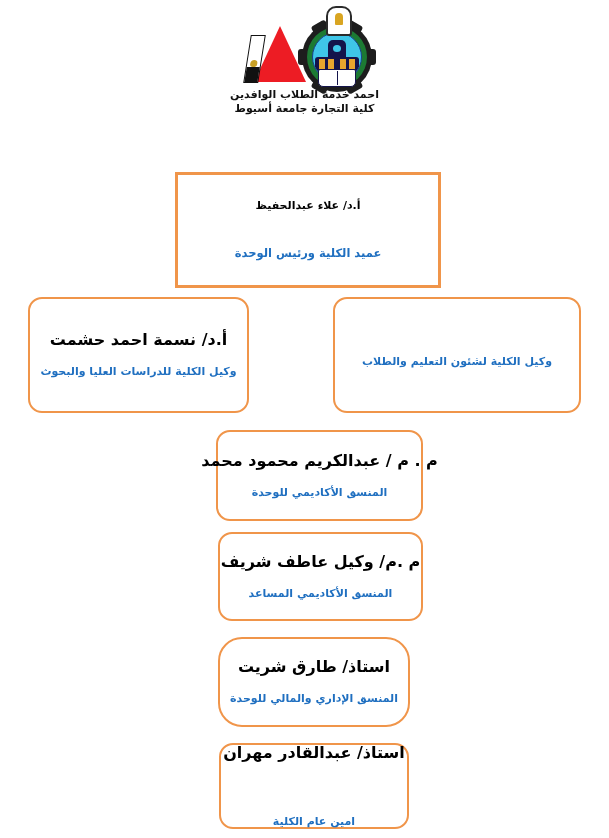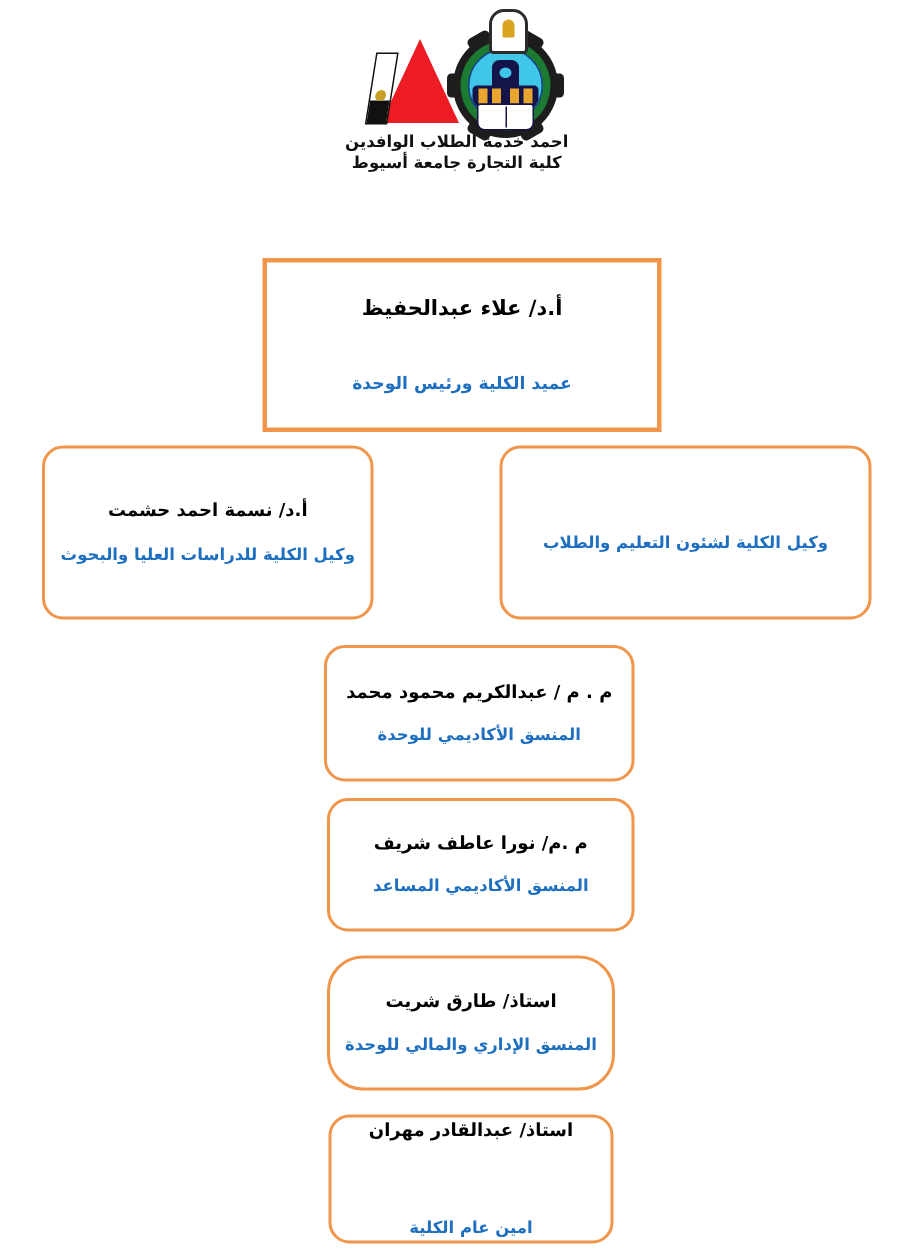--- a/index.html
+++ b/index.html
@@ -254,35 +254,35 @@
     flex-direction: column;
     align-items: center;
     justify-content: center;
   }
   .node.rounded { border-radius: 14px; }
   .node.square  { border-radius: 0; border-width: 3px; }
 
   .node .name {
     color: #000000;
     font-weight: bold;
-    font-size: 12px;
+    font-size: 16px;
     text-align: center;
     line-height: 1.3;
     white-space: nowrap;
   }
   .node .role {
     color: #1F6FC0;
     font-weight: bold;
     font-size: 11px;
     text-align: center;
     line-height: 1.3;
     white-space: nowrap;
     margin-top: 14px;
   }
-  .node.square .name { font-size: 14px; }
+  .node.square .name { font-size: 11px; }
   .node.square .role { font-size: 11.5px; margin-top: 32px; }
 
   
   #node-dean       { left: 175px; top: 172px; width: 266px; height: 116px; }
   #node-vice-grad  { left: 28px;  top: 297px; width: 221px; height: 116px; }
   #node-vice-edu   { left: 333px; top: 297px; width: 248px; height: 116px; }
   #node-acad-coord { left: 216px; top: 430px; width: 207px; height: 91px; }
   #node-asst-coord { left: 218px; top: 532px; width: 205px; height: 89px; }
   #node-admin-fin  { left: 218px; top: 637px; width: 192px; height: 90px; border-radius: 24px; }
   #node-secretary  { left: 219px; top: 743px; width: 190px; height: 86px; gap: 37px; }
@@ -344,21 +344,21 @@
 <div class="node rounded" id="node-vice-edu">
   <div class="role">وكيل الكلية لشئون التعليم والطلاب</div>
 </div>
 
 <div class="node rounded" id="node-acad-coord">
   <div class="name">م . م / عبدالكريم محمود محمد</div>
   <div class="role">المنسق الأكاديمي للوحدة</div>
 </div>
 
 <div class="node rounded" id="node-asst-coord">
-  <div class="name">م .م/ نورا عاطف شريف</div>
+  <div class="name">م .م/ وكيل عاطف شريف</div>
   <div class="role">المنسق الأكاديمي المساعد</div>
 </div>
 
 <div class="node rounded" id="node-admin-fin">
   <div class="name">استاذ/ طارق شريت</div>
   <div class="role">المنسق الإداري والمالي للوحدة</div>
 </div>
 
 <div class="node rounded" id="node-secretary">
   <div class="name">استاذ/ عبدالقادر مهران</div>

